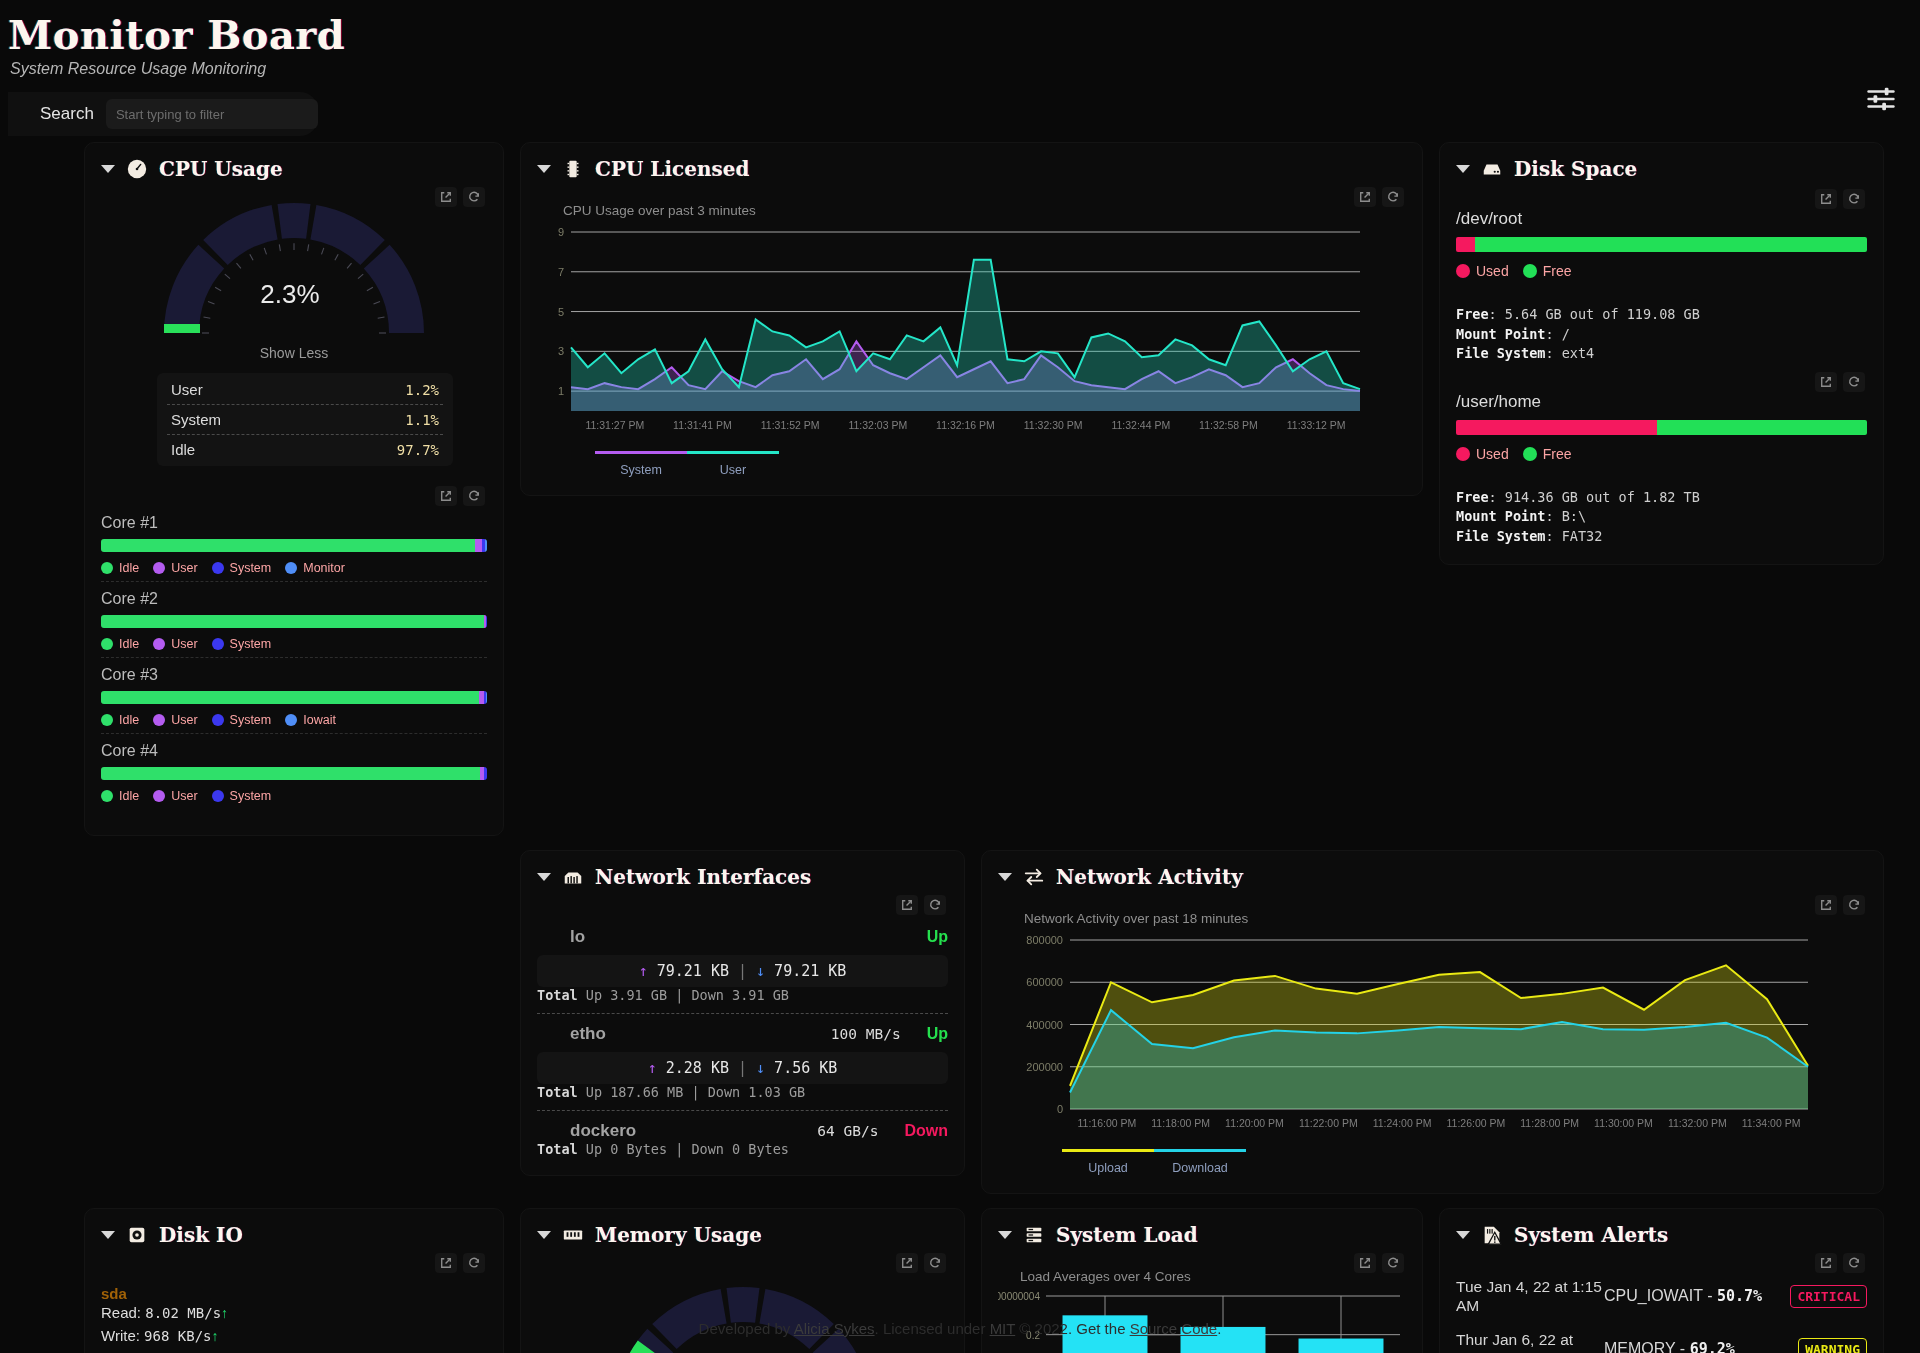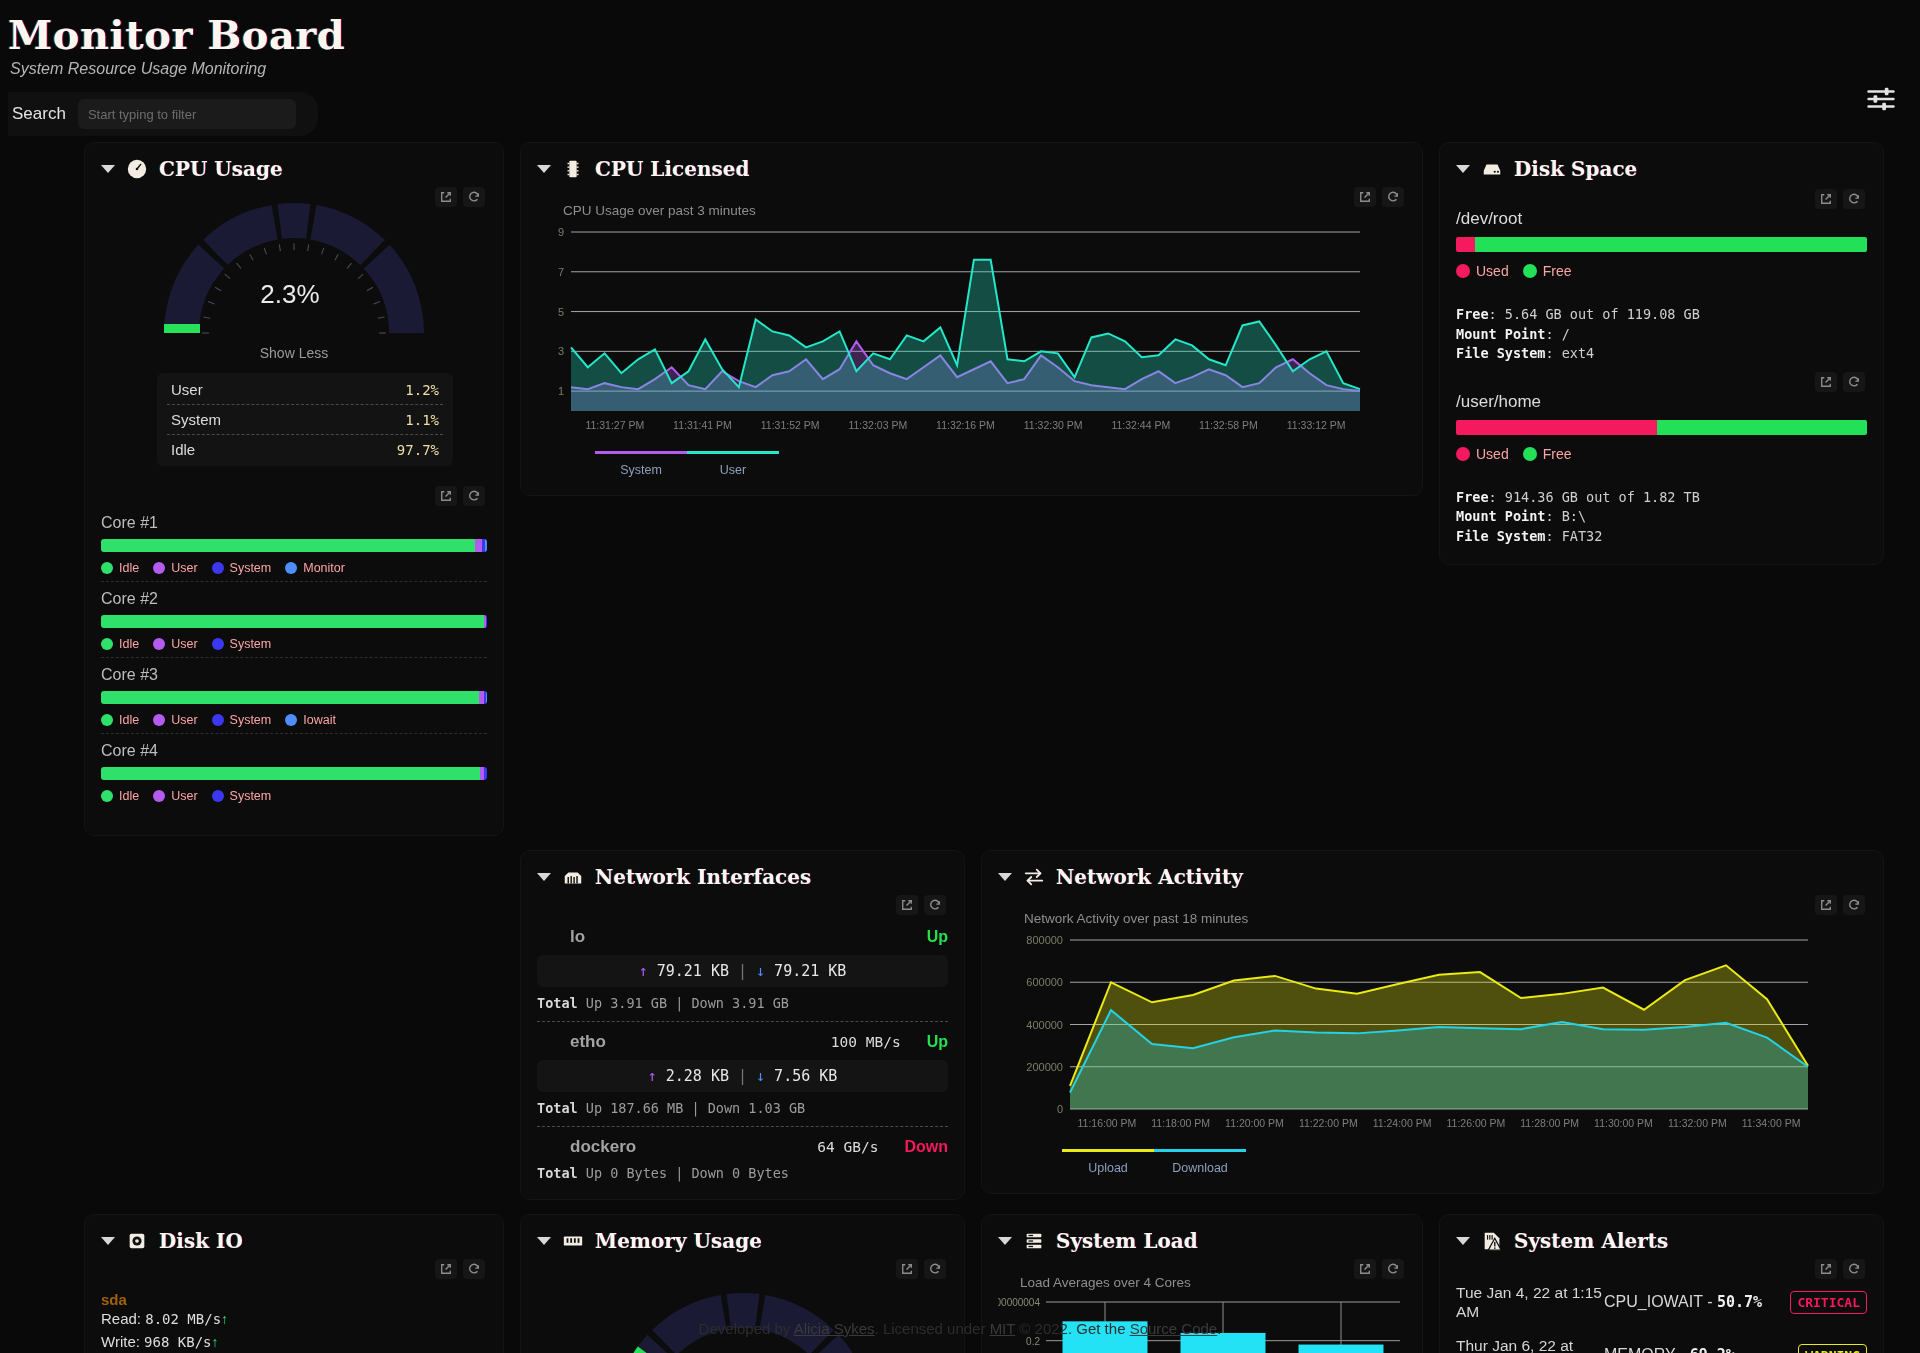--- a/index.html
+++ b/index.html
@@ -20,21 +20,21 @@
   }
   #app-subtitle {
     font-style: italic; font-size: 16px; color: #b6b6b6;
     margin-top: 4px; margin-left: 2px;
   }
   #search-bar {
     margin-top: 14px; display: flex; align-items: center;
     background: #101010; border-radius: 0 18px 18px 0;
     height: 44px; width: 310px; padding-left: 4px;
   }
-  #search-label { font-size: 17px; color: #e4e4e4; margin-right: 12px; }
+  #search-label { font-size: 17px; color: #e4e4e4; margin-right: 12px; margin-left: 28px; }
   #search-input {
     background: #1b1b1b; border: none; border-radius: 6px;
     height: 30px; width: 218px; padding: 0 10px;
     color: #ddd; font-size: 13px; font-family: "Liberation Sans", sans-serif;
   }
   #search-input::placeholder { color: #6d6d6d; }
   #settings-icon {
     position: absolute; right: 24px; top: 86px;
     width: 30px; height: 26px; cursor: pointer;
   }
@@ -110,21 +110,21 @@
 
   
   .ni { padding-bottom: 10px; border-bottom: 1px dashed #4a4a4a; margin-bottom: 10px; }
   .ni:last-child { border-bottom: none; margin-bottom: 0; padding-bottom: 0; }
   .ni-top { display: flex; align-items: baseline; justify-content: space-between; }
   .ni-name { font-size: 17px; font-weight: bold; color: #a3a3a3; margin-left: 33px; }
   .ni-speed { font-family: "DejaVu Sans Mono", monospace; font-size: 14.5px; color: #dcdcdc; margin-left:auto; margin-right:26px;}
   .ni-state { font-size: 16px; font-weight: bold; }
   .ni-rate { background: #141414; border-radius: 6px; margin-top: 8px; padding: 7px 0;
              text-align: center; font-family: "DejaVu Sans Mono", monospace; font-size: 15px; color: #e7e7e7; }
-  .ni-total { margin-top: 8px; font-family: "DejaVu Sans Mono", monospace; font-size: 13.5px; color: #9c9c9c; }
+  .ni-total { font-family: "DejaVu Sans Mono", monospace; font-size: 13.5px; color: #9c9c9c; }
   .ni-total b { color: #d8d8d8; }
 
   
   .dio { padding-bottom: 8px; border-bottom: 1px dashed #4a4a4a; margin-bottom: 9px; }
   .dio:last-child { border-bottom: none; }
   .dio-name { font-size: 15px; font-weight: bold; color: #a16207; }
   .dio-line { font-size: 15px; color: #dedede; line-height: 1.5; }
   .dio-line .v { font-family: "DejaVu Sans Mono", monospace; font-size: 14px; }
   .up-arrow { color: #20e070; font-size: 14px; }
 

